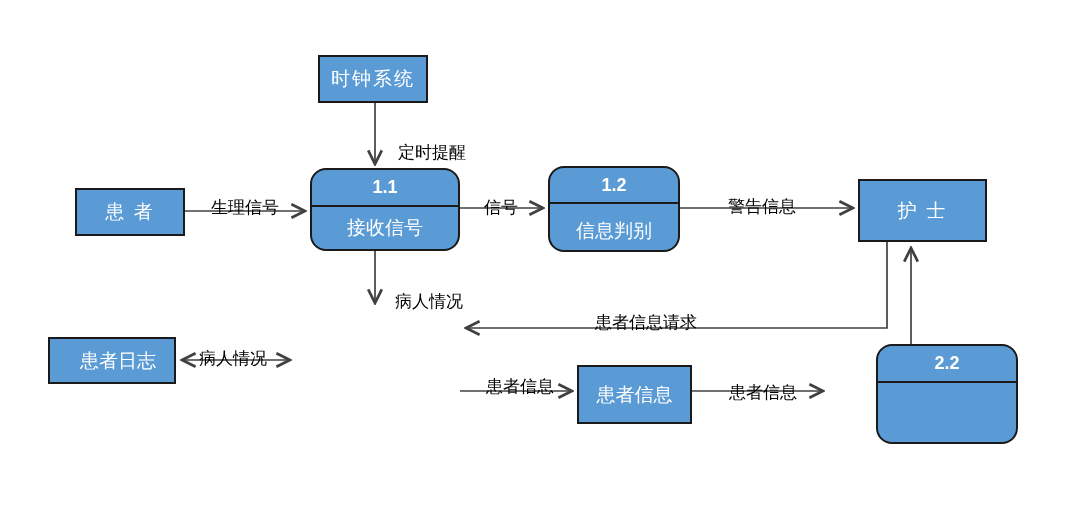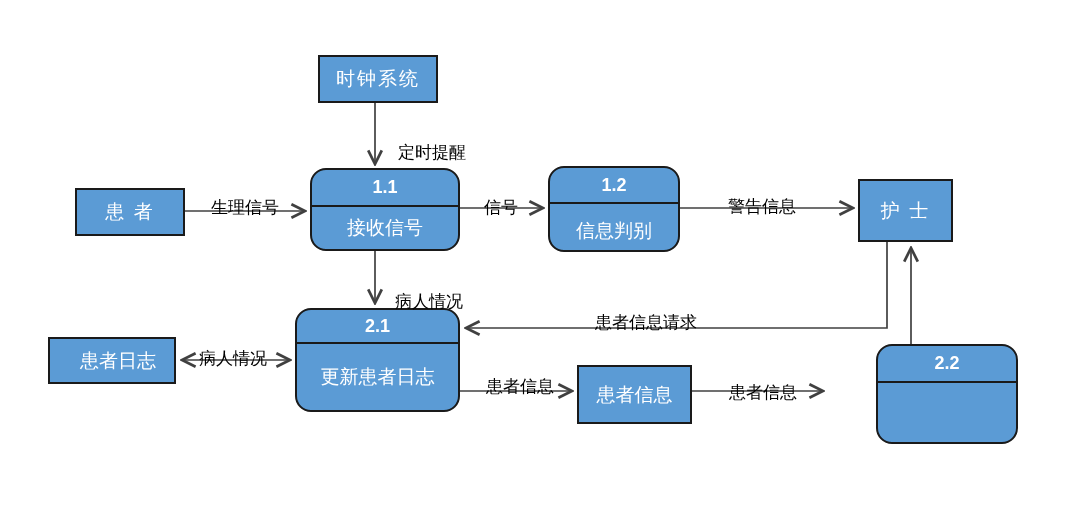--- a/index.html
+++ b/index.html
@@ -58,47 +58,43 @@
     <line class="edge" x1="460" y1="208" x2="543" y2="208" marker-end="url(#arr)"></line>
     <line class="edge" x1="680" y1="208" x2="853" y2="208" marker-end="url(#arr)"></line>
     <line class="edge" x1="375" y1="251" x2="375" y2="303" marker-end="url(#arr)"></line>
     <polyline class="edge" points="887,242 887,328 466,328" marker-end="url(#arr)"></polyline>
     <line class="edge" x1="182" y1="360" x2="290" y2="360" marker-start="url(#arr)" marker-end="url(#arr)"></line>
     <line class="edge" x1="460" y1="391" x2="572" y2="391" marker-end="url(#arr)"></line>
     <line class="edge" x1="692" y1="391" x2="823" y2="391" marker-end="url(#arr)"></line>
     <line class="edge" x1="911" y1="344" x2="911" y2="248" marker-end="url(#arr)"></line>
   </svg>
 
-  <div class="entity" style="left:318px;top:55px;width:120px;height:48px;">
+  <div class="entity" style="left:318px;top:55px;width:110px;height:48px;">
     <span>时钟系统</span>
   </div>
   <div class="entity" style="left:75px;top:188px;width:110px;height:48px;">
     <span>患 者</span>
   </div>
-  <div class="entity" style="left:858px;top:179px;width:95px;height:63px;">
+  <div class="entity" style="left:858px;top:179px;width:129px;height:63px;">
     <span>护 士</span>
   </div>
   <div class="entity" style="left:48px;top:337px;width:128px;height:47px;letter-spacing:0;padding-left:12px;">
     <span>患者日志</span>
   </div>
   <div class="entity" style="left:577px;top:365px;width:115px;height:59px;letter-spacing:0;">
     <span>患者信息</span>
   </div>
 
   <div class="process" style="left:310px;top:168px;width:150px;height:83px;">
     <div class="process-header" style="height:37px;">1.1</div>
     <div class="process-body">接收信号</div>
   </div>
   <div class="process" style="left:548px;top:166px;width:132px;height:86px;gap:8px;">
     <div class="process-header" style="height:36px;">1.2</div>
     <div class="process-body">信息判别</div>
-  </div>
-  <div class="process" style="left:295px;top:308px;width:165px;height:104px;">
-    <div class="process-header" style="height:34px;">2.1</div>
-    <div class="process-body">更新患者日志</div>
   </div>
   <div class="process" style="left:876px;top:344px;width:142px;height:100px;">
     <div class="process-header" style="height:37px;">2.2</div>
   </div>
 
   <div class="flow-label" style="left:432px;top:136px;">定时提醒</div>
   <div class="flow-label" style="left:245px;top:191px;">生理信号</div>
   <div class="flow-label" style="left:501px;top:191px;">信号</div>
   <div class="flow-label" style="left:762px;top:190px;">警告信息</div>
   <div class="flow-label" style="left:429px;top:285px;">病人情况</div>

